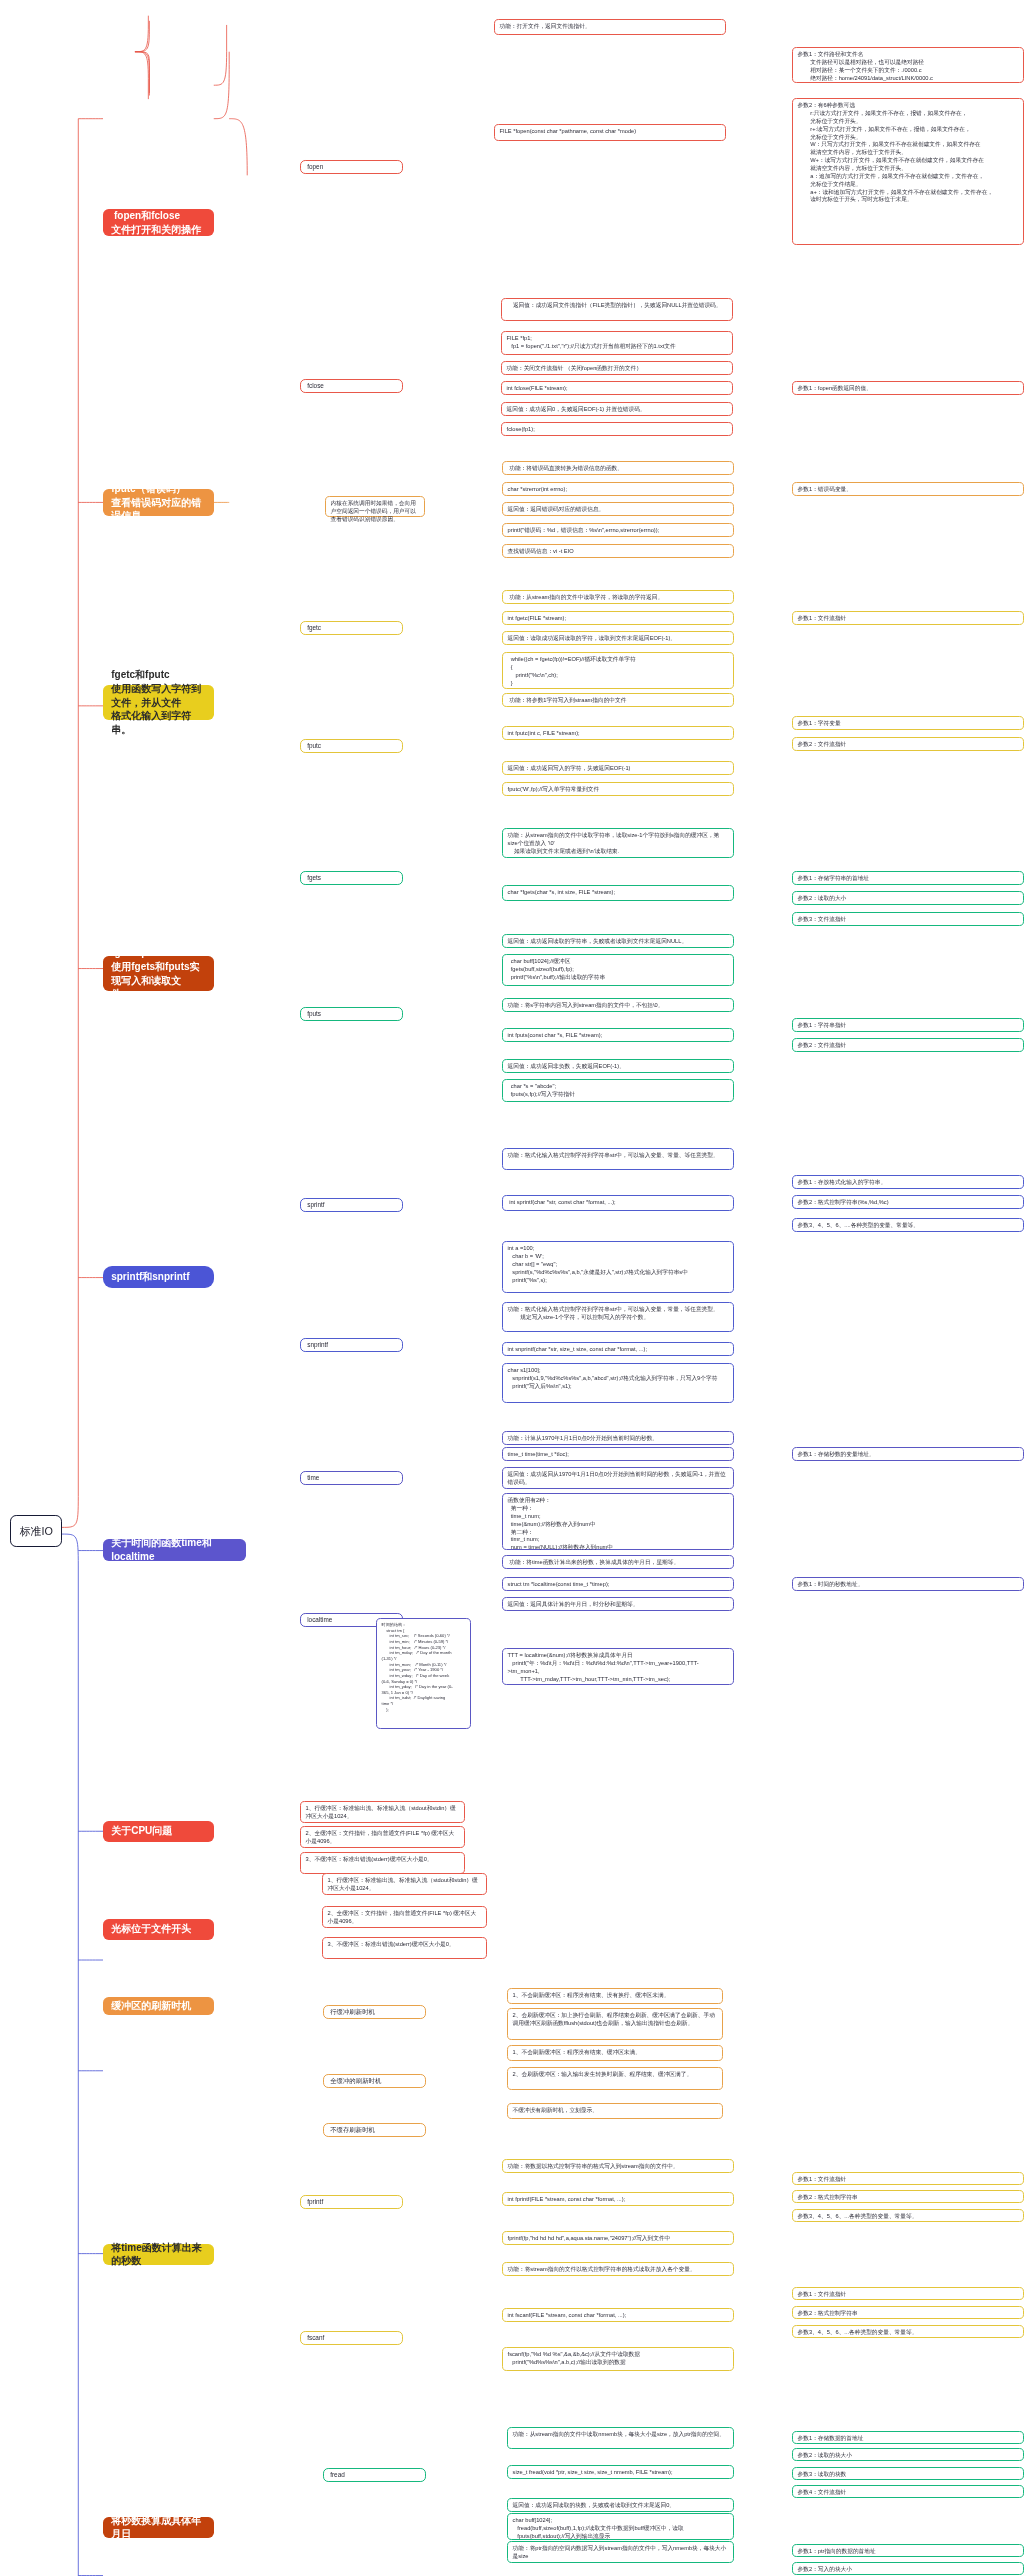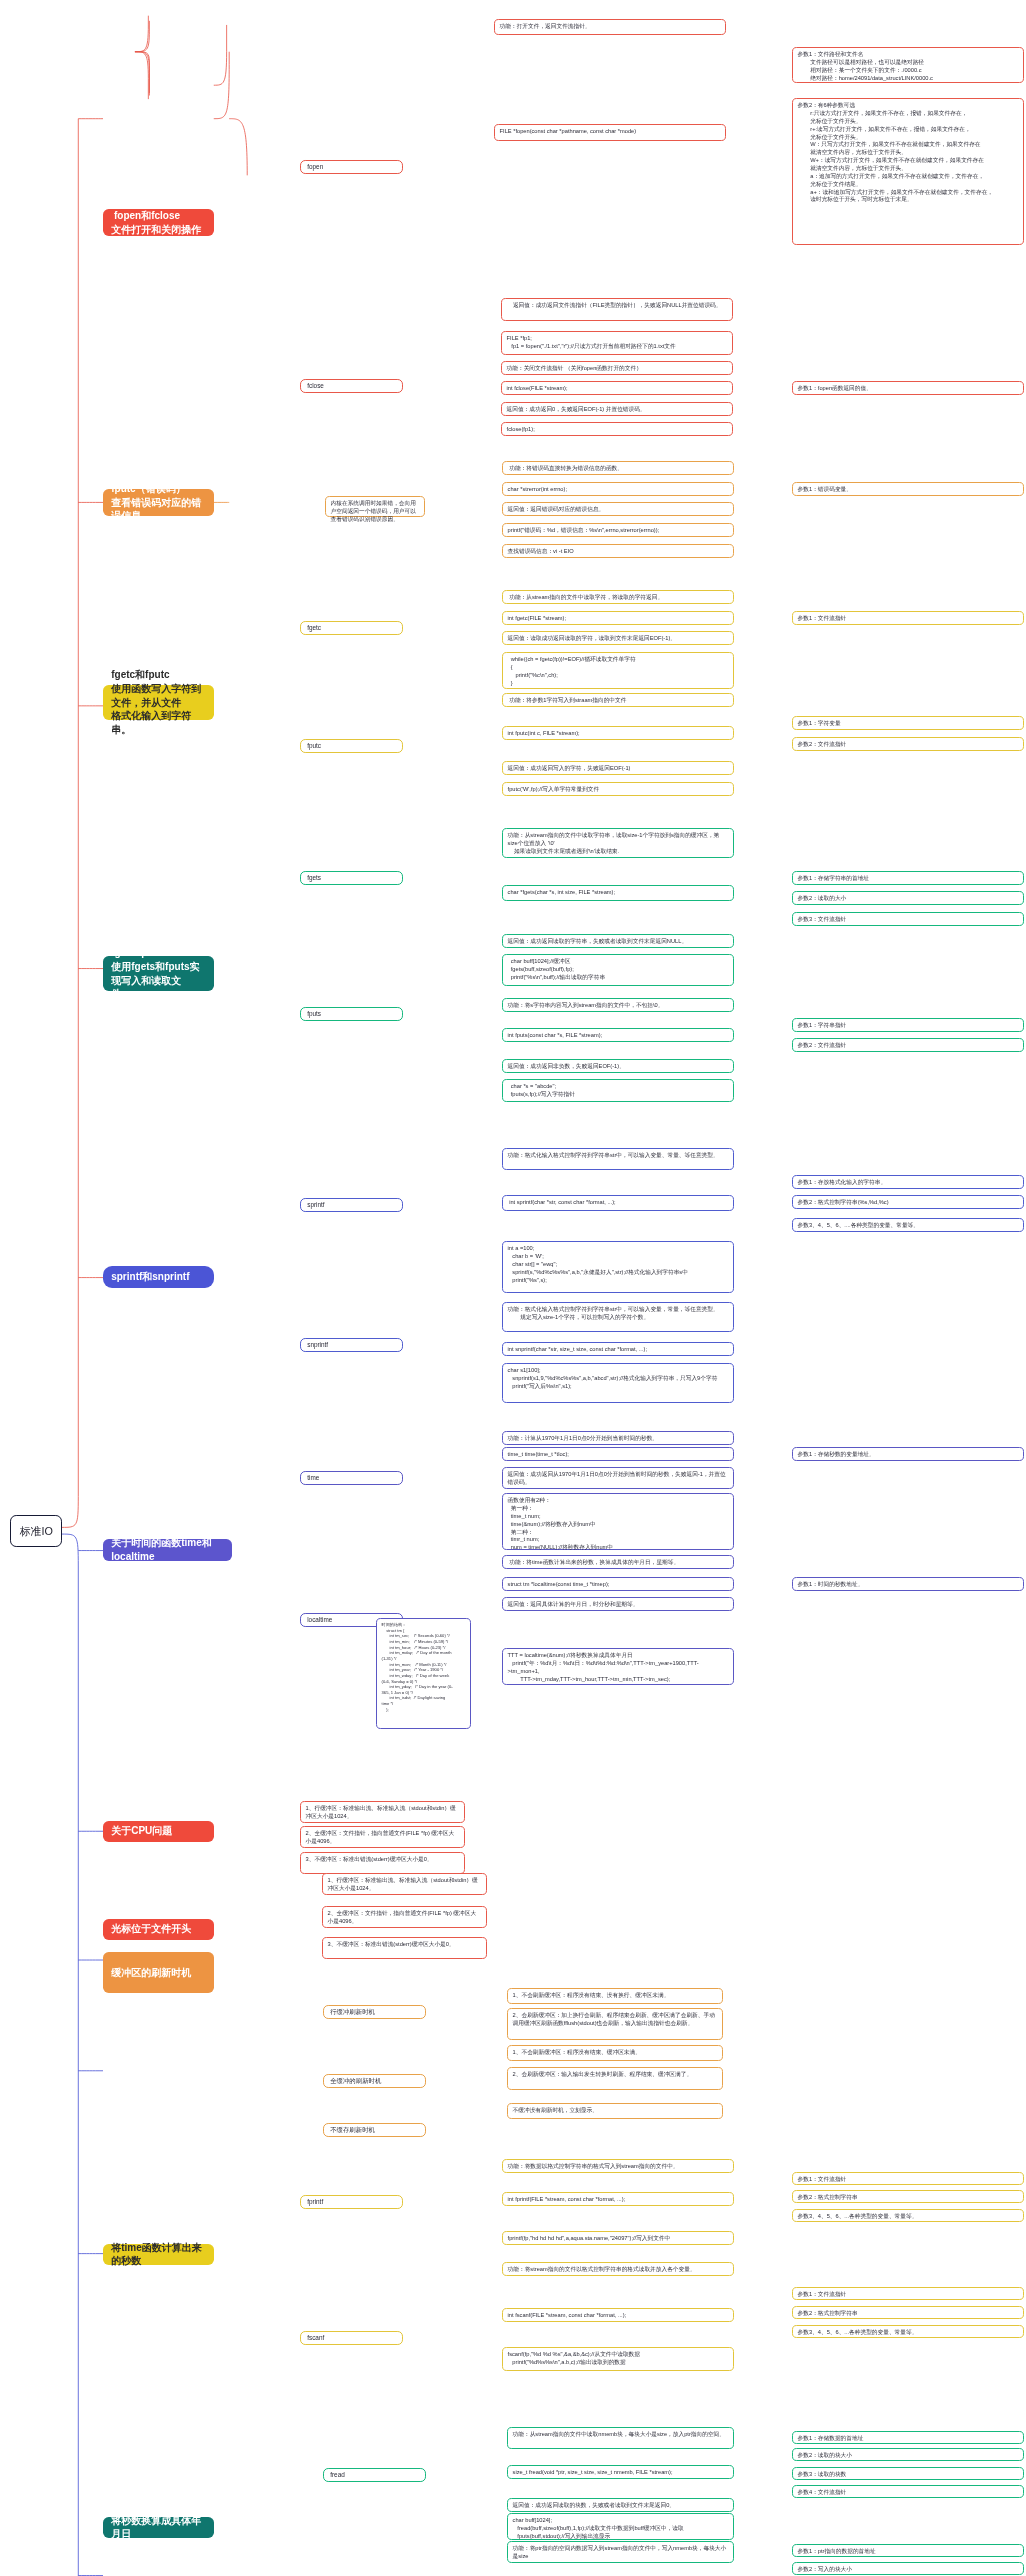--- a/index.html
+++ b/index.html
@@ -33,21 +33,21 @@
   .c-red    {border-color:#e8584a;}
   .c-orange {border-color:#e8a24a;}
   .c-yellow {border-color:#e3c53a;}
   .c-green  {border-color:#15b87e;}
   .c-blue   {border-color:#4f5ccf;}
   .c-indigo {border-color:#5a57c4;}
 
   .f-red    {background:#ef4a3b;}
   .f-orange {background:#ed9442;}
   .f-yellow {background:#e8ce1e;}
-  .f-green  {background:#0f766e;}
+  .f-green  {background:#c2410c;}
   .f-blue   {background:#4b55d6;}
   .f-indigo {background:#5c55cd;}
   .f-yellow .txt{color:#2c2c2c;}
 
   
   #wires{position:absolute;left:0;top:0;width:1026px;height:2875px;}
   .node{z-index:2;}
 </style>
 </head>
 <body>
@@ -341,21 +341,21 @@
   <div class="node leaf c-blue" style="left:792px;top:1175px;width:232px;height:14.4px;">
     <span class="txt">参数1：存放格式化输入的字符串。</span>
   </div>
   <div class="node leaf c-blue" style="left:792px;top:1195px;width:232px;height:14.4px;">
     <span class="txt">参数2：格式控制字符串(%s,%d,%c)</span>
   </div>
   <div class="node leaf c-blue" style="left:792px;top:1218px;width:232px;height:14.4px;">
     <span class="txt">参数3、4、5、6、....各种类型的变量、常量等。</span>
   </div>
 
-  <div class="node main f-indigo" style="left:103px;top:1539px;width:129px;height:21.6px;">
+  <div class="node main f-indigo" style="left:103px;top:1539px;width:143px;height:21.6px;">
     <span class="txt">关于时间的函数time和localtime</span>
   </div>
 
   <div class="node sub c-indigo" style="left:300px;top:1471px;width:103px;height:14.4px;">
     <span class="txt">time</span>
   </div>
   <div class="node sub c-indigo" style="left:300px;top:1613px;width:103px;height:14.4px;">
     <span class="txt">localtime</span>
   </div>
 
@@ -436,21 +436,21 @@
   <div class="node leaf c-red" style="left:322px;top:1873px;width:165px;height:21.6px;">
     <span class="txt">1、行缓冲区：标准输出流、标准输入流（stdout和stdin）缓冲区大小是1024。</span>
   </div>
   <div class="node leaf c-red" style="left:322px;top:1906px;width:165px;height:21.6px;">
     <span class="txt">2、全缓冲区：文件指针，指向普通文件(FILE *fp) 缓冲区大小是4096。</span>
   </div>
   <div class="node leaf c-red" style="left:322px;top:1937px;width:165px;height:21.6px;">
     <span class="txt">3、不缓冲区：标准出错流(stderr)缓冲区大小是0。</span>
   </div>
 
-  <div class="node main f-orange" style="left:103px;top:1952px;width:111px;height:41px;">
+  <div class="node main f-orange" style="left:103px;top:1997px;width:111px;height:18px;">
     <span class="txt">缓冲区的刷新时机</span>
   </div>
   <div class="node sub c-orange" style="left:323px;top:2005px;width:103px;height:14.4px;">
     <span class="txt">行缓冲刷新时机</span>
   </div>
   <div class="node sub c-orange" style="left:323px;top:2074px;width:103px;height:14.4px;">
     <span class="txt">全缓冲的刷新时机</span>
   </div>
   <div class="node sub c-orange" style="left:323px;top:2123px;width:103px;height:14.4px;">
     <span class="txt">不缓存刷新时机</span>

